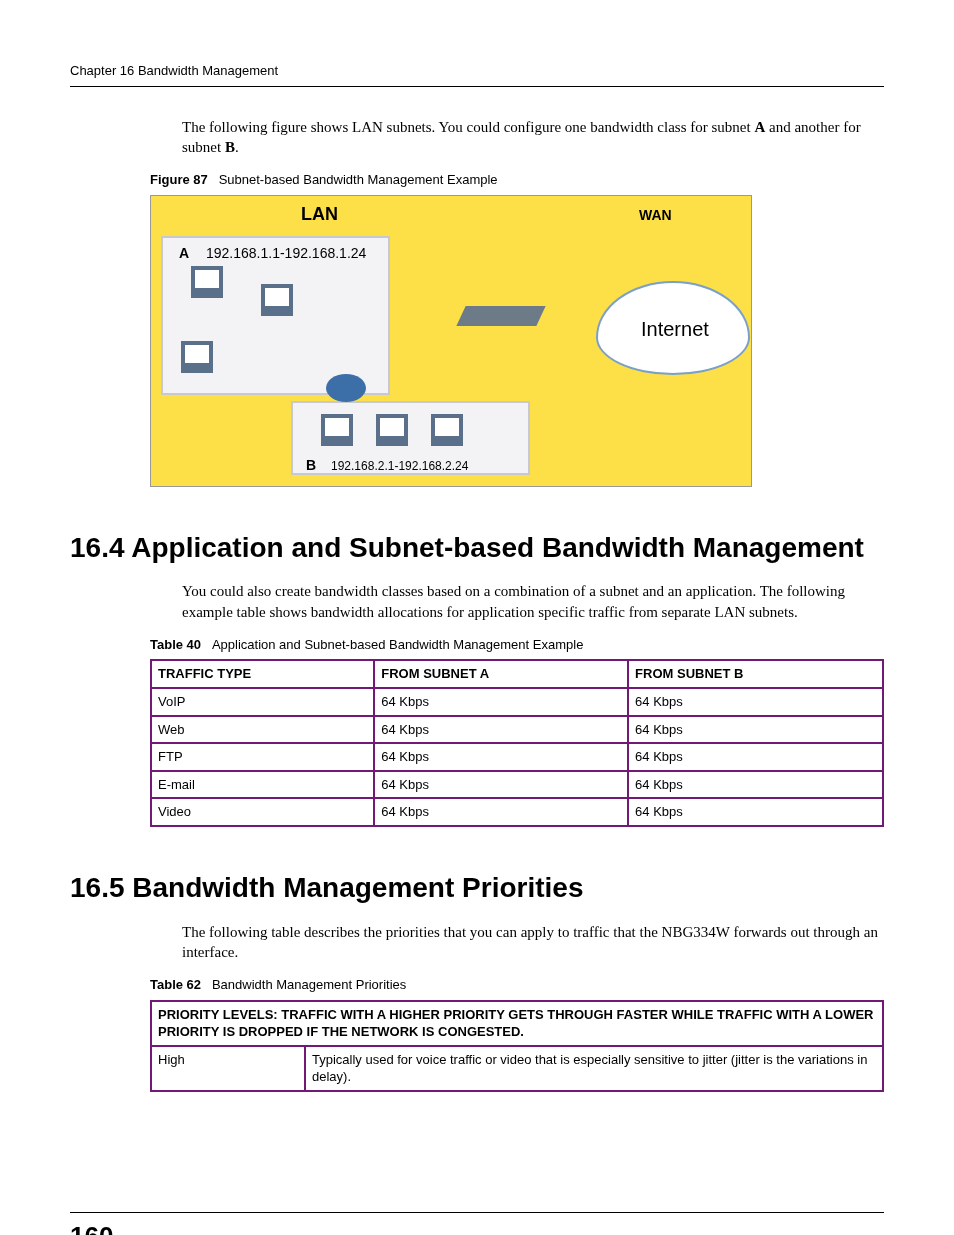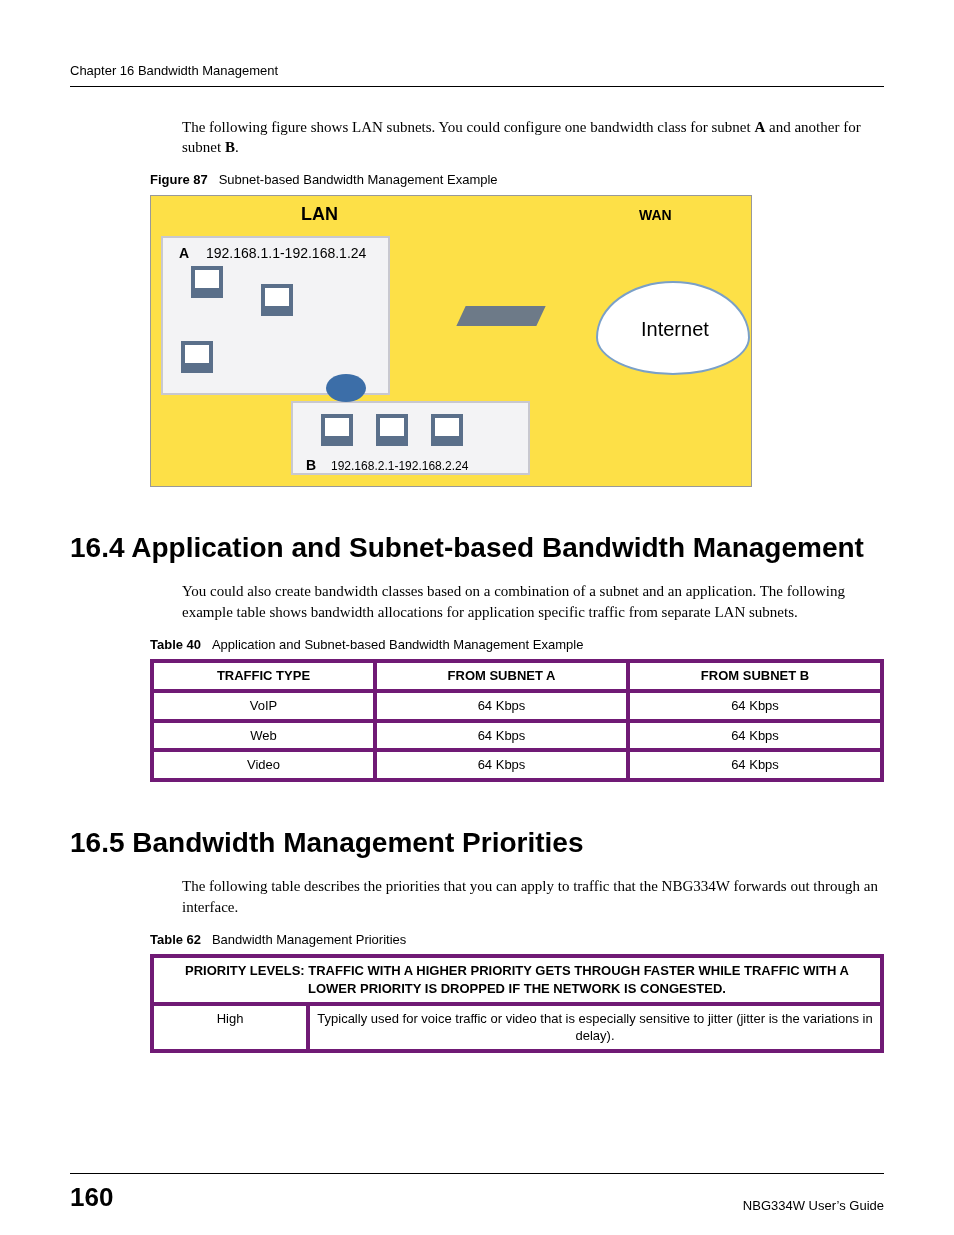--- a/index.html
+++ b/index.html
@@ -115,23 +115,23 @@
     margin-bottom: 12px;
   }
   table.data {
     border-collapse: collapse;
     margin-left: 80px;
     width: calc(100% - 80px);
     font-family: Arial, Helvetica, sans-serif;
     font-size: 13px;
   }
   table.data th, table.data td {
-    border: 4px solid #701a75;
+    border: 2px solid #701a75;
     padding: 4px 6px;
-    text-align: center;
+    text-align: left;
     vertical-align: top;
   }
   table.data th {
     font-weight: bold;
   }
   table.prio th.full {
     font-weight: bold;
   }
   .footer {
     display: flex;
@@ -209,20 +209,30 @@
       <td>VoIP</td>
       <td>64 Kbps</td>
       <td>64 Kbps</td>
     </tr>
     <tr>
       <td>Web</td>
       <td>64 Kbps</td>
       <td>64 Kbps</td>
     </tr>
     <tr>
+      <td>FTP</td>
+      <td>64 Kbps</td>
+      <td>64 Kbps</td>
+    </tr>
+    <tr>
+      <td>E-mail</td>
+      <td>64 Kbps</td>
+      <td>64 Kbps</td>
+    </tr>
+    <tr>
       <td>Video</td>
       <td>64 Kbps</td>
       <td>64 Kbps</td>
     </tr>
   </tbody>
 </table>
 
 <h2 class="section-heading">16.5  Bandwidth Management Priorities</h2>
 <p class="body-text">The following table describes the priorities that you can apply to traffic that the NBG334W forwards out through an interface.</p>
 

